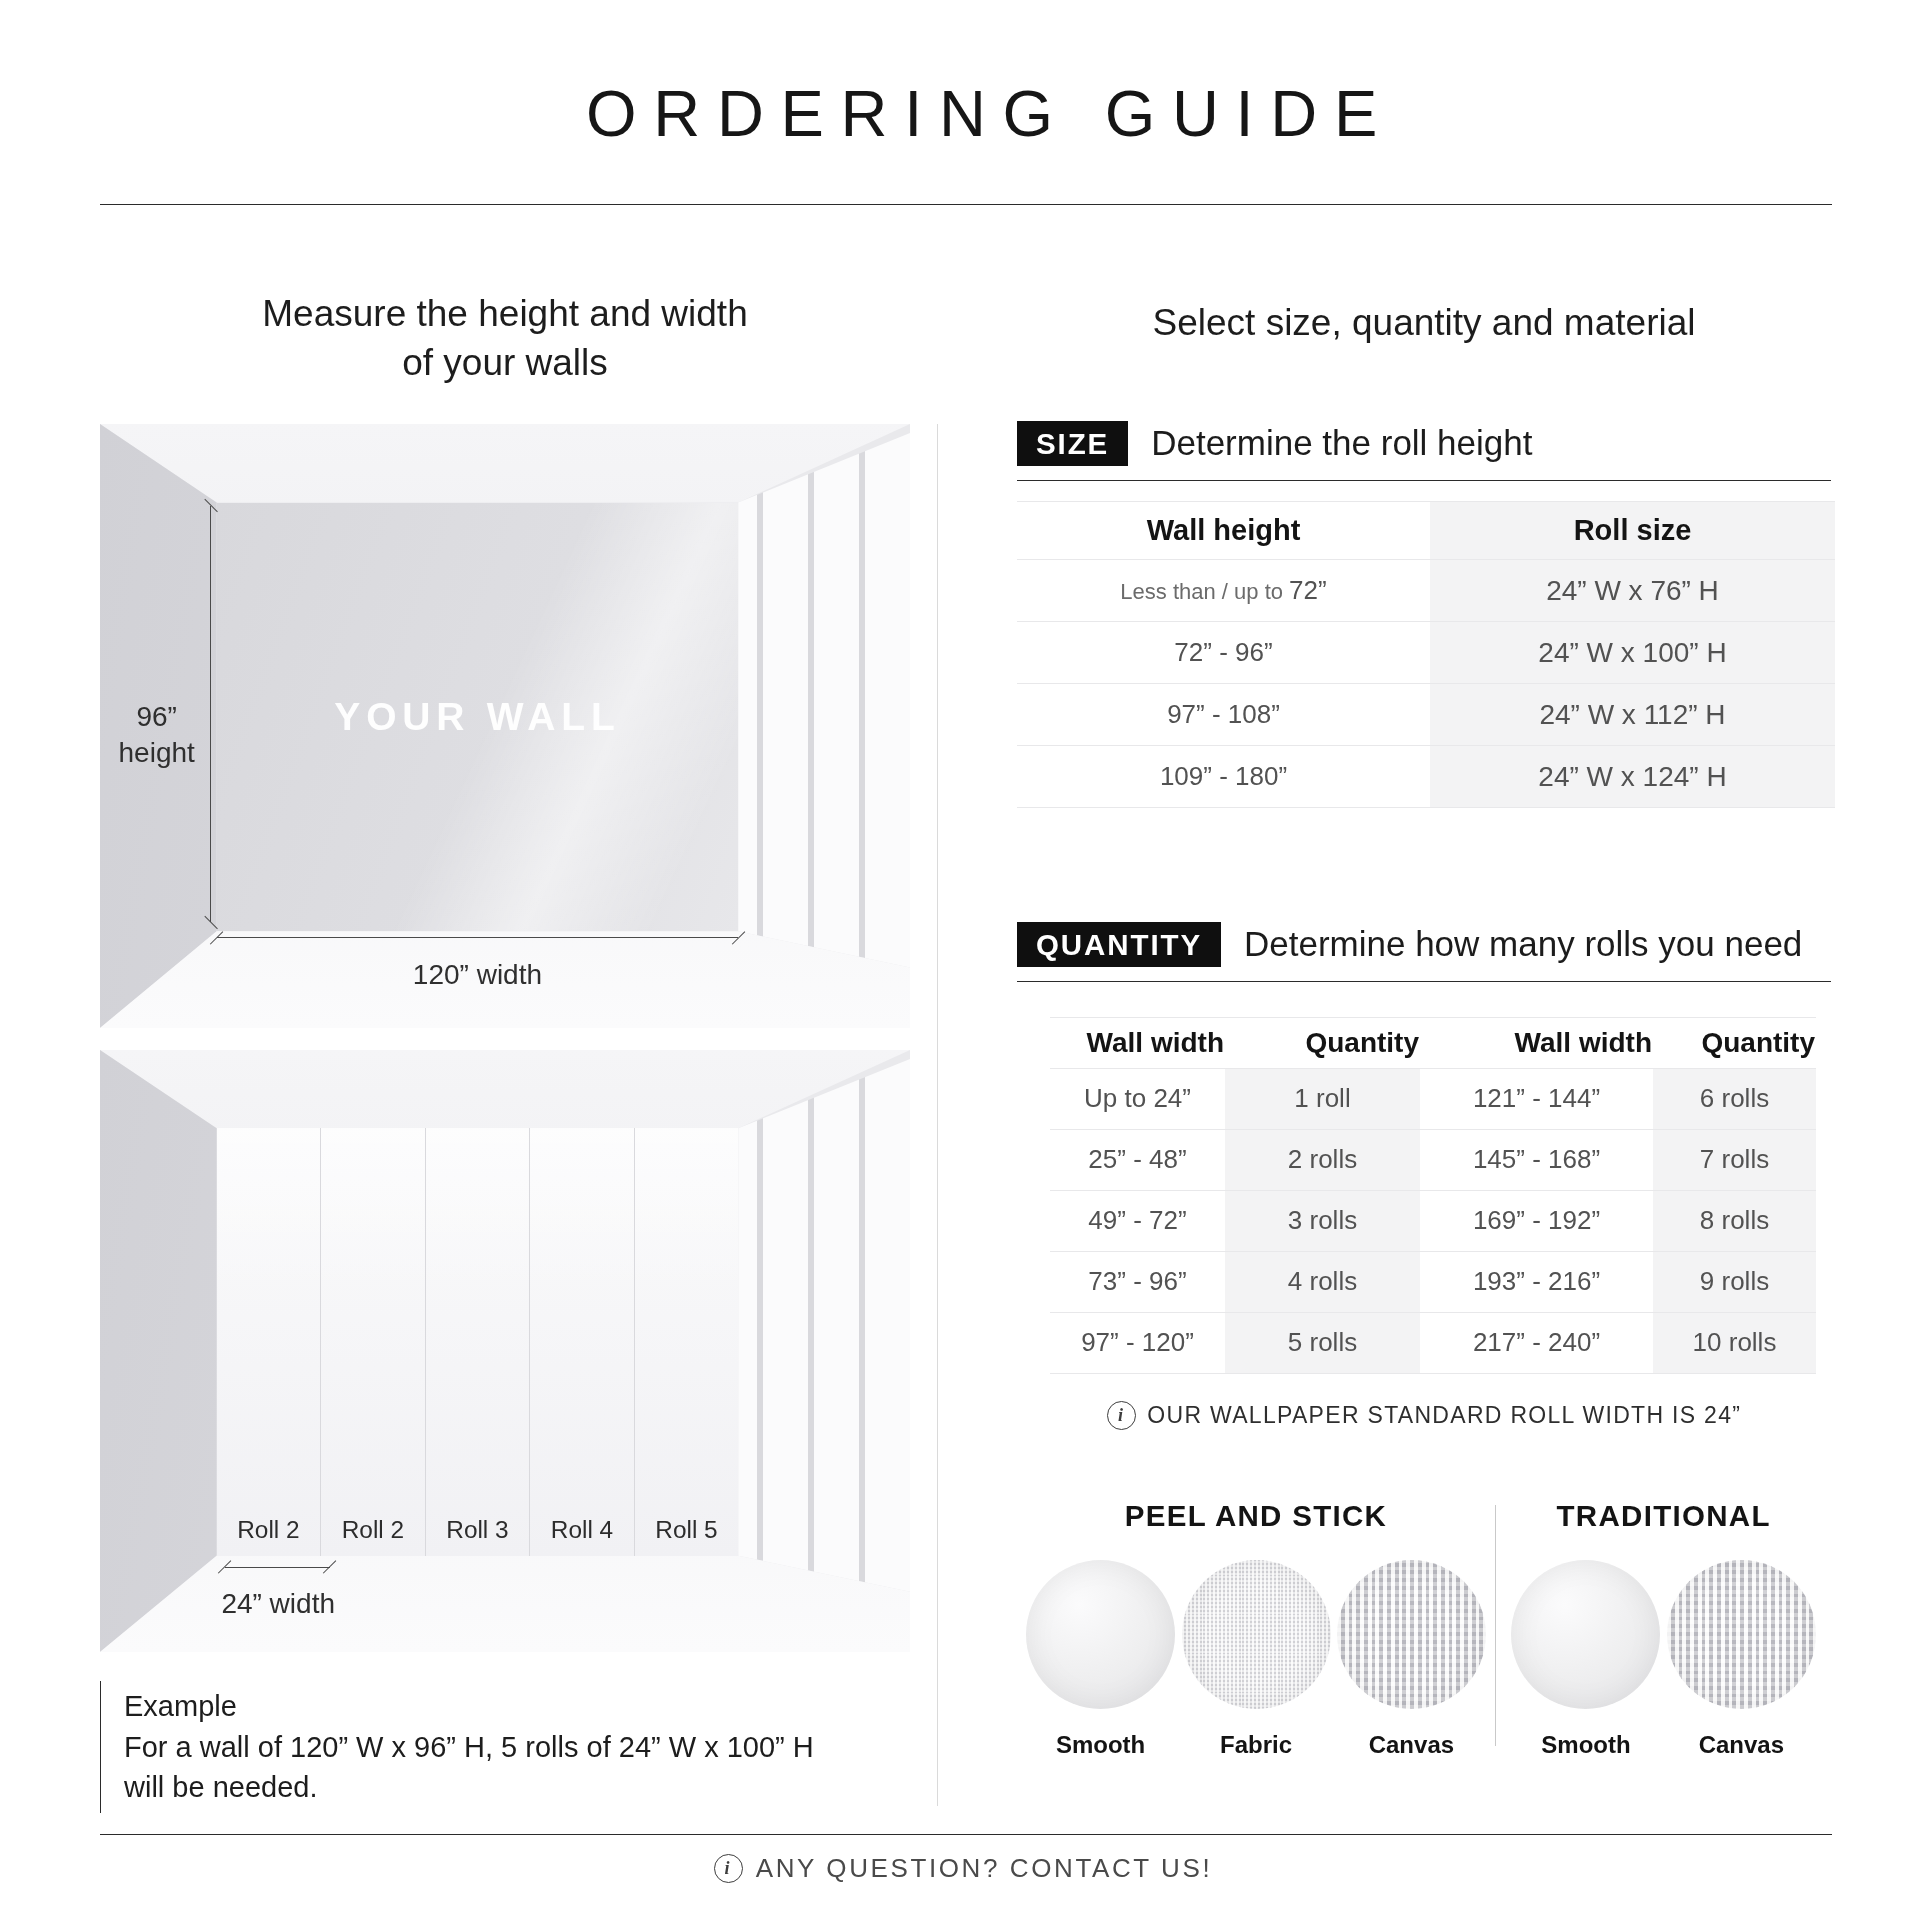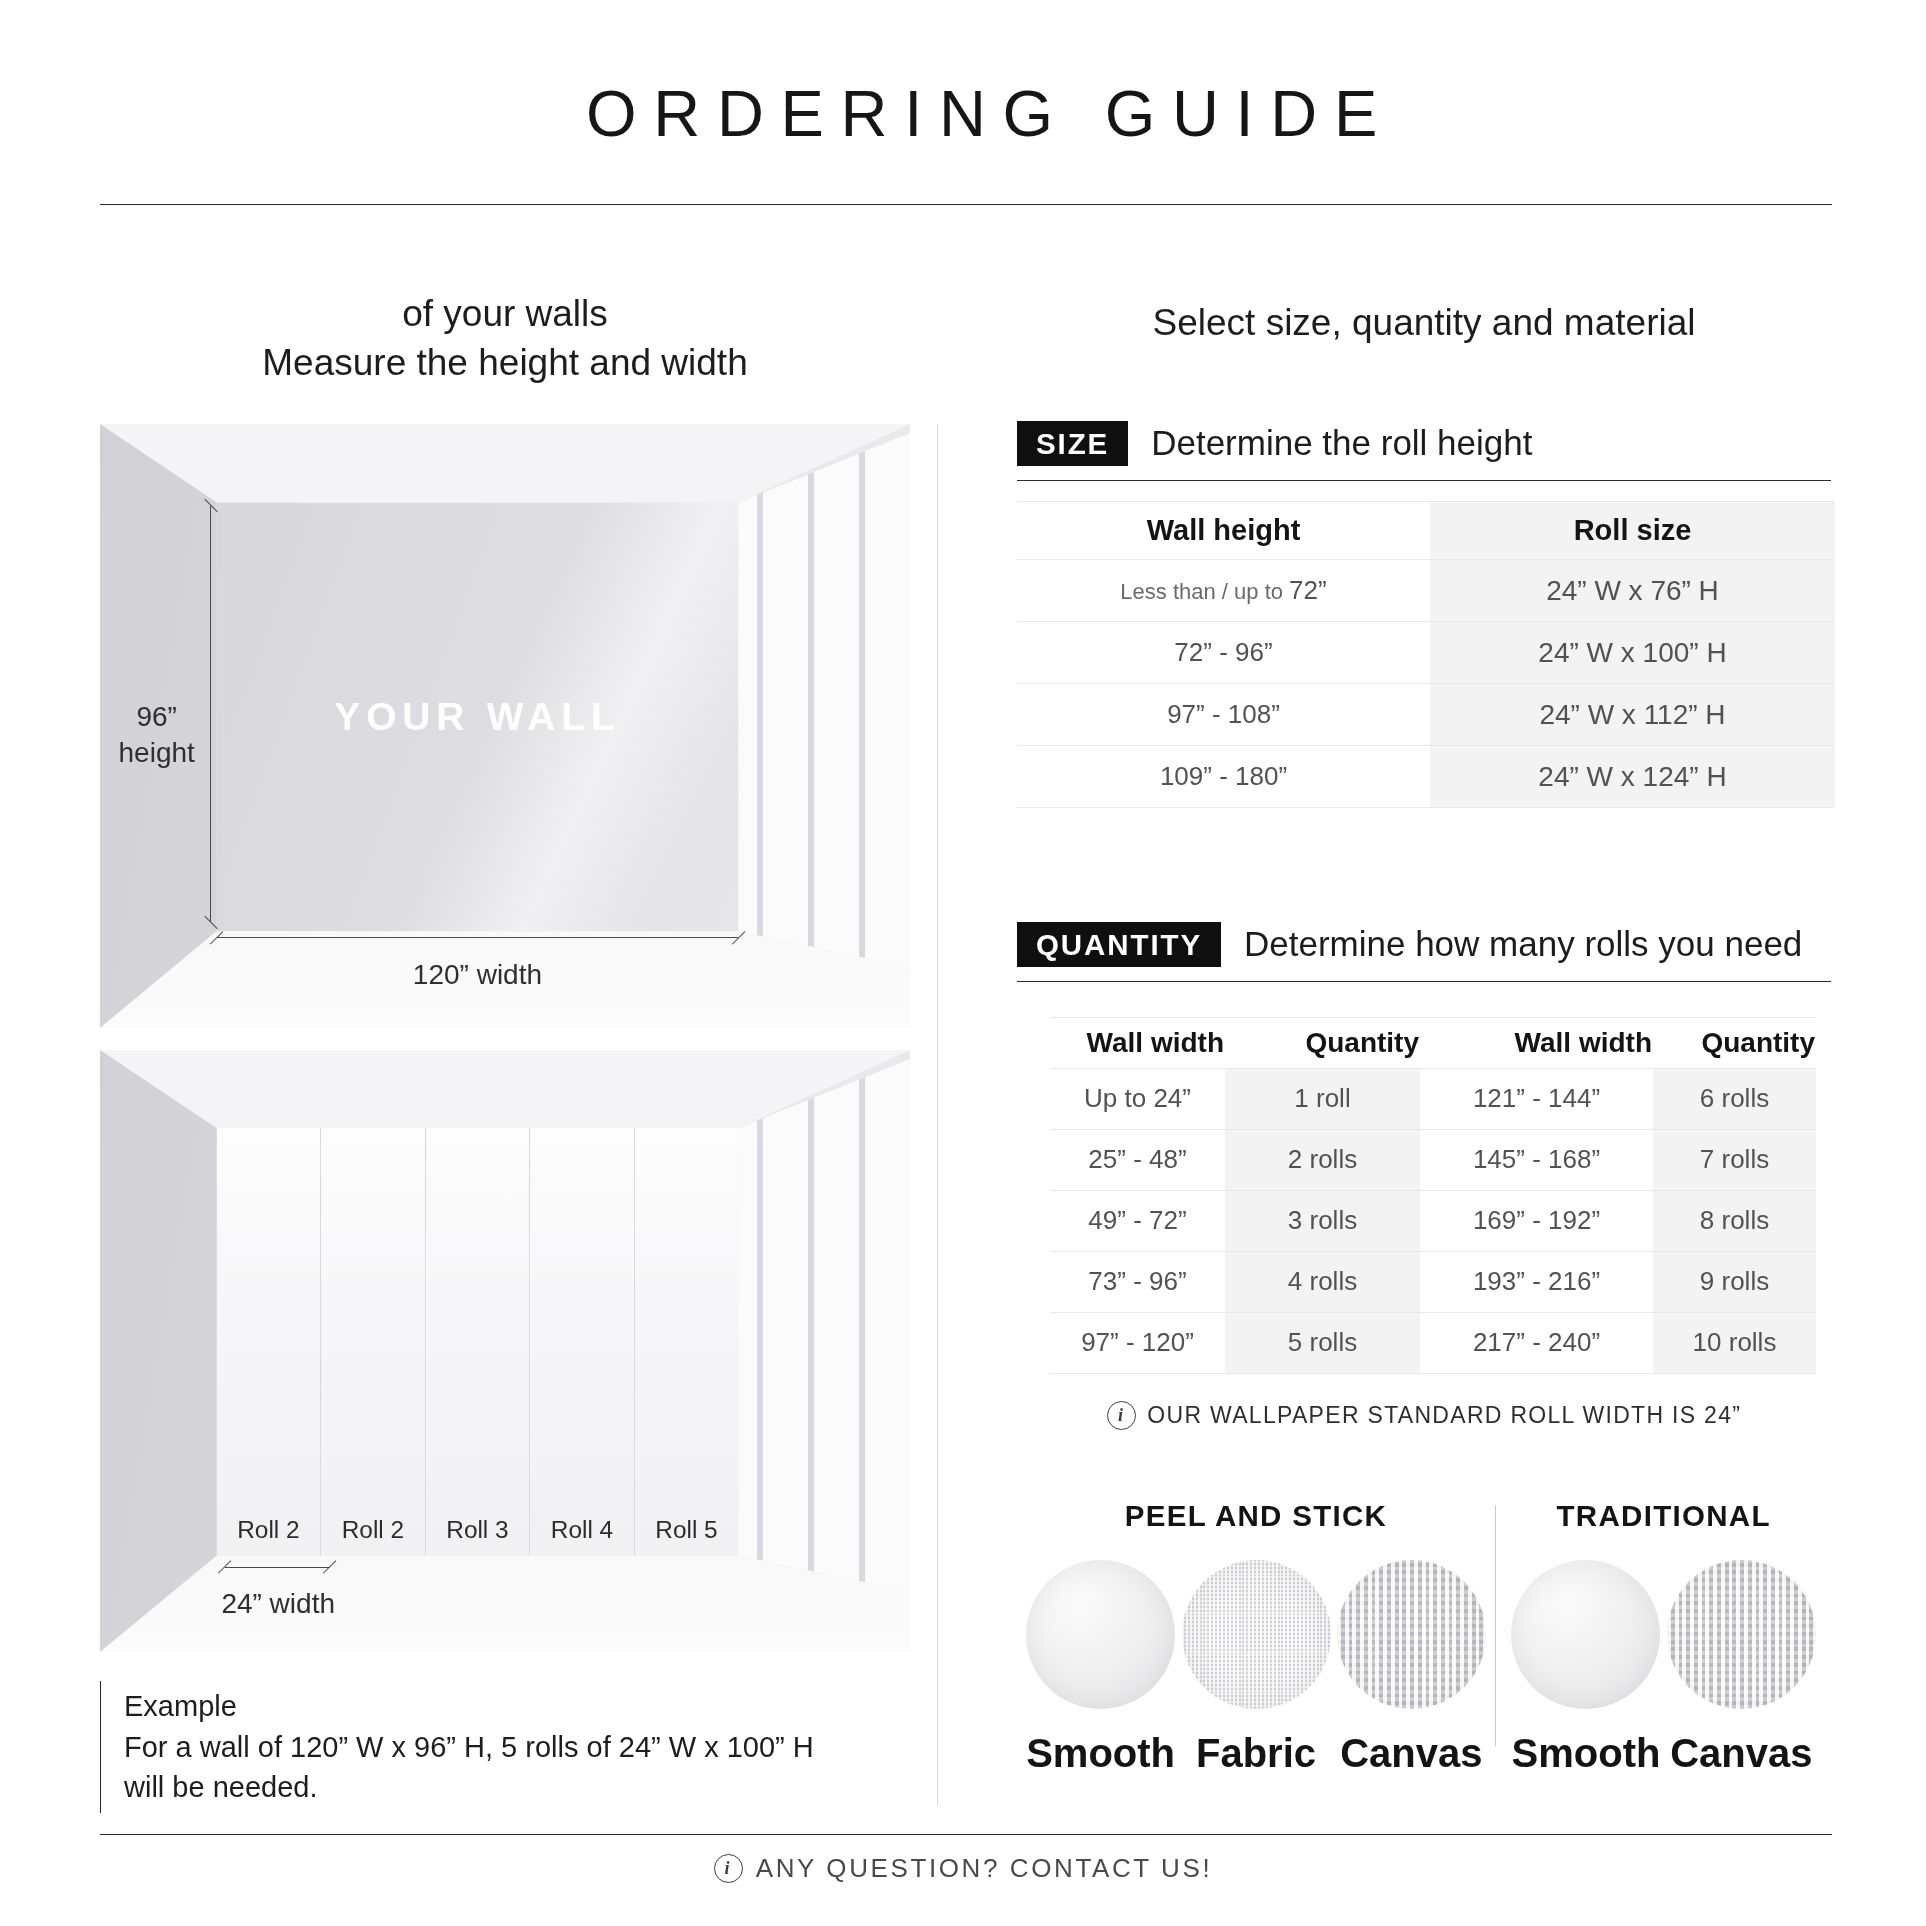--- a/index.html
+++ b/index.html
@@ -119,36 +119,36 @@
   .swatch-row{display:flex;gap:6.4px;margin-top:27px;}
   .swatch{display:flex;flex-direction:column;align-items:center;}
   .circle{width:149px;height:149px;border-radius:50%;box-shadow:inset 0 0 32px rgba(0,0,0,.06);}
   .tex-smooth{background:radial-gradient(circle at 36% 30%,#fbfbfc 0%,#eeeeef 55%,#e1e1e4 100%);}
   .tex-fabric{background-color:#ebebed;background-image:
       repeating-linear-gradient(90deg,rgba(255,255,255,.85) 0 1.9px,rgba(0,0,0,0) 1.9px 3.9px),
       repeating-linear-gradient(0deg,rgba(188,188,194,.55) 0 1.9px,rgba(255,255,255,0) 1.9px 3.9px);}
   .tex-canvas{background-color:#e6e6e9;background-image:
       repeating-linear-gradient(90deg,rgba(255,255,255,.9) 0 3.9px,rgba(172,172,180,.5) 3.9px 7.7px),
       repeating-linear-gradient(0deg,rgba(255,255,255,.7) 0 3.9px,rgba(158,158,166,.45) 3.9px 7.7px);}
-  .swatch-label{margin-top:22px;font-size:40px;font-weight:600;color:#141414;}
+  .swatch-label{margin-top:22px;font-size:24px;font-weight:600;color:#141414;}
 
   .footer{position:absolute;top:1853px;left:0;width:100%;display:flex;align-items:center;
     justify-content:center;gap:13px;font-size:26px;letter-spacing:2.6px;color:#4a4a4a;}
 </style>
 </head>
 <body>
 
 <div class="page">
 
   <h1 class="page-title">ORDERING GUIDE</h1>
   <div class="rule title-rule"></div>
 
   <div class="left-heading">
+    <div>Measure the height and width</div>
     <div>of your walls</div>
-    <div>Measure the height and width</div>
   </div>
 
   <div class="right-heading">Select size, quantity and material</div>
 
   <div class="room room1">
     <div class="rm-layer rm-ceiling"></div>
     <div class="rm-layer rm-leftwall"></div>
     <div class="rm-layer rm-window"></div>
     <div class="rm-layer rm-floor"></div>
     <div class="rm-backwall">

